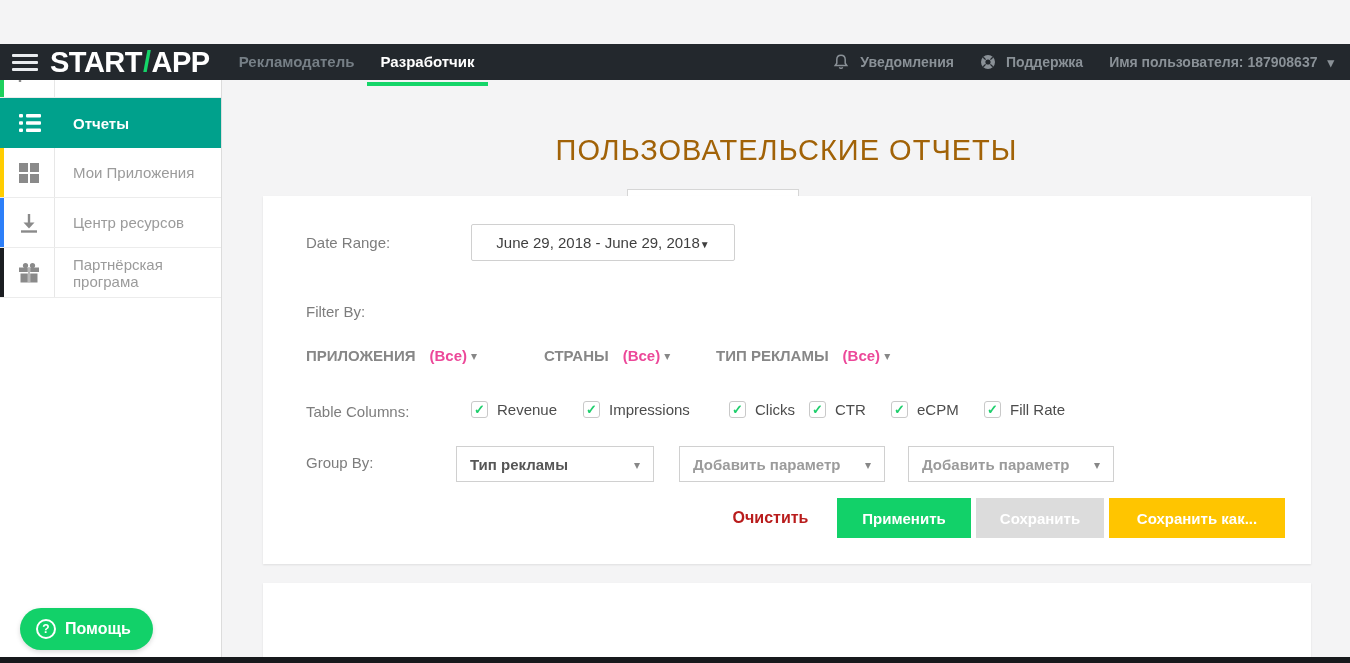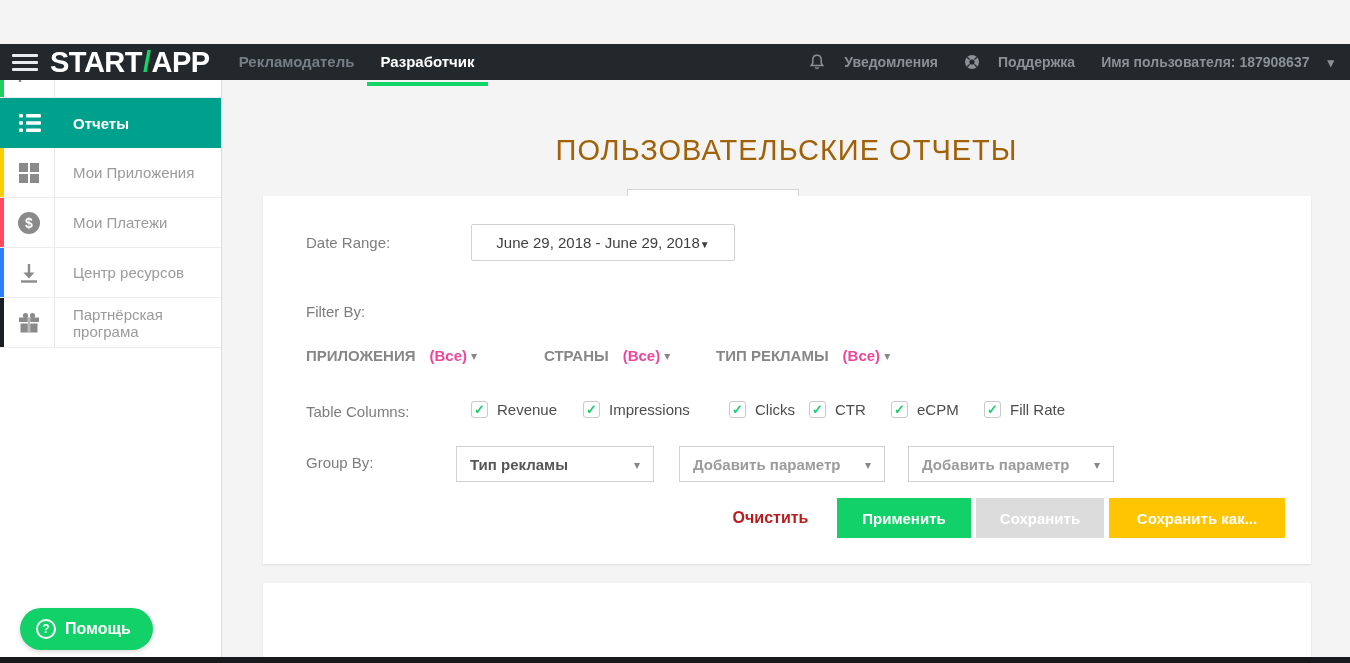--- a/index.html
+++ b/index.html
@@ -15,21 +15,21 @@
           display:flex; align-items:center; }
   .logo .slash { color:#15d569; padding:0 1px; font-weight:800; }
   .nav-tab { height:48px; line-height:48px; padding:0 13px; font-size:15px; font-weight:bold;
              color:#767f86; position:relative; cursor:pointer; }
   .nav-tab.active { color:#fff; }
   .nav-tab.active::after { content:""; position:absolute; left:0; right:0; bottom:0; height:4px;
              background:#15d569; }
   .nav-spacer { flex:1; }
   .nav-right { display:flex; align-items:center; gap:26px; margin-right:16px; color:#8a9197;
                font-size:14px; font-weight:bold; }
-  .nav-item { display:flex; align-items:center; gap:18px; cursor:pointer;text-align:center; }
+  .nav-item { display:flex; align-items:center; gap:10px; cursor:pointer;text-align:center; }
   .caret-down::after { content:"▾"; font-size:13px; color:#8a9197; }
 
   
   .sidebar { position:absolute; top:48px; left:0; bottom:0; width:222px; background:#fff;
              border-right:1px solid #dcdcdc; z-index:30; }
   .side-item { height:50px; display:flex; align-items:stretch; border-bottom:1px solid #ececec;
                background:#fff; cursor:pointer; position:relative; }
   .accent { width:4px; flex:0 0 4px; }
   .icon-cell { width:51px; flex:0 0 51px; display:flex; align-items:center; justify-content:center;
                border-right:1px solid #e7e7e7; }
@@ -188,27 +188,20 @@
             <rect x="1" y="1" width="9" height="9"></rect>
             <rect x="12" y="1" width="9" height="9"></rect>
             <rect x="1" y="12" width="9" height="9"></rect>
             <rect x="12" y="12" width="9" height="9"></rect>
           </g>
         </svg>
       </div>
     <div class="side-label">Мои Приложения</div>
   </div>
 
-  <div class="side-item">
-    <div class="accent" style="background:#ff4a5f"></div>
-    <div class="icon-cell">
-        <span class="dollar-circle"></span>
-      </div>
-    <div class="side-label">Мои Платежи</div>
-  </div>
 
   <div class="side-item">
     <div class="accent" style="background:#2d7ff9"></div>
     <div class="icon-cell">
         <svg class="ic" width="22" height="22" viewBox="0 0 22 22">
           <line x1="11" y1="2" x2="11" y2="13" stroke="#8a8a8a" stroke-width="2.4"></line>
           <polygon points="5.5,10.5 16.5,10.5 11,16.5" fill="#8a8a8a"></polygon>
           <line x1="3" y1="19.5" x2="19" y2="19.5" stroke="#8a8a8a" stroke-width="2.4"></line>
         </svg>
       </div>

